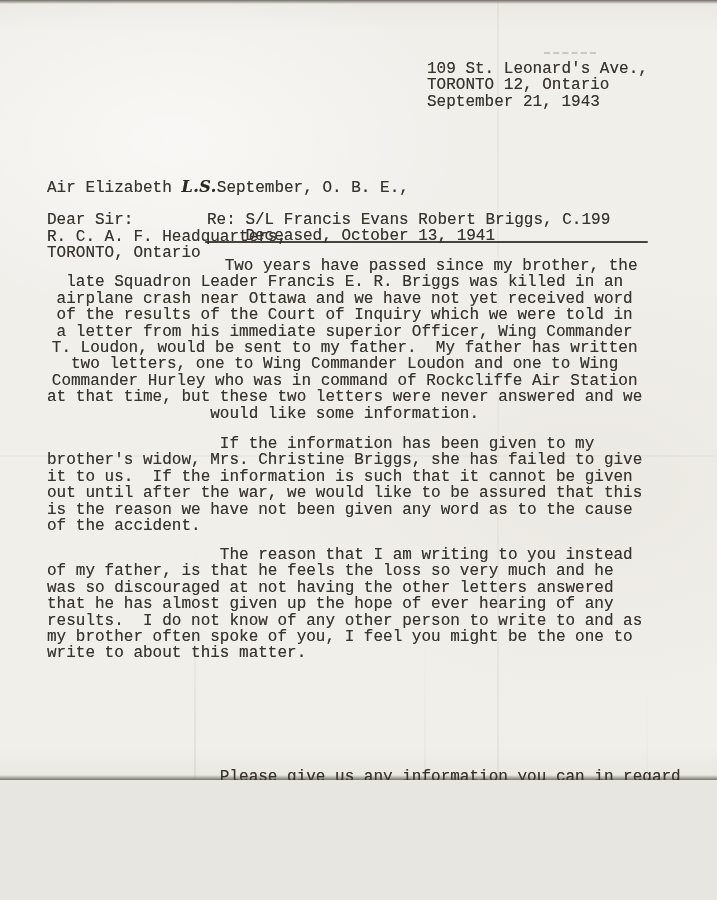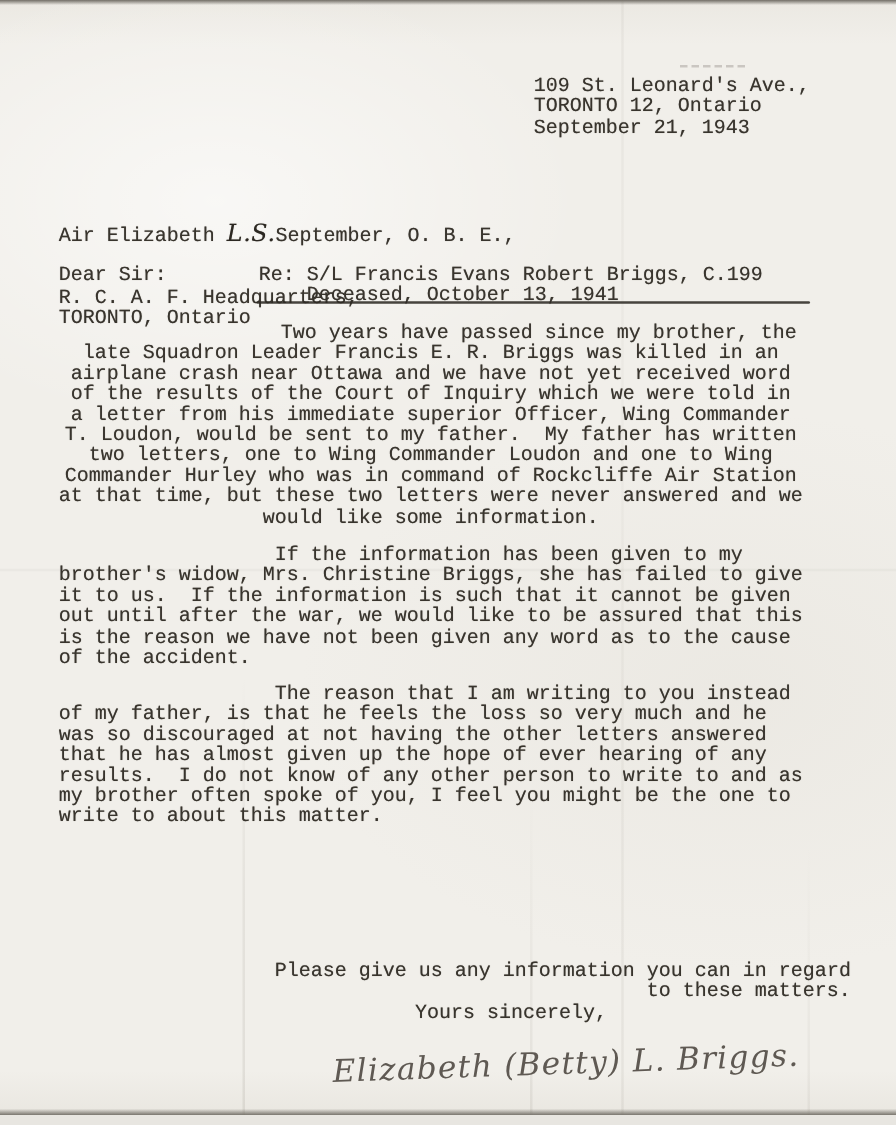--- a/index.html
+++ b/index.html
@@ -4,21 +4,21 @@
 <style>
   html, body { margin: 0; padding: 0; }
   body {
     width: 717px; height: 900px;
     font-family: "Liberation Mono", monospace;
     background: #e8e6e1;
     overflow: hidden;
   }
   .paper {
     position: absolute; left: 0; top: 0;
-    width: 717px; height: 892px;
+    width: 717px; height: 780px;
     background-color: #f1efea;
     background-image:
       radial-gradient(ellipse 420px 260px at 24% 18%, rgba(255,255,255,0.55), rgba(255,255,255,0) 70%),
       radial-gradient(ellipse 500px 320px at 82% 62%, rgba(210,205,194,0.18), rgba(210,205,194,0) 70%),
       linear-gradient(to bottom, rgba(216,212,202,0.25) 0%, rgba(216,212,202,0) 4%, rgba(216,212,202,0) 96%, rgba(216,212,202,0.3) 100%);
     overflow: hidden;
   }
   .edge { position: absolute; left: 0; width: 717px; }
   .edge.top { top: 0; height: 4px;
     background: linear-gradient(to bottom, rgba(84,80,72,0.8), rgba(84,80,72,0)); }
@@ -29,22 +29,22 @@
   .typed {
     position: absolute;
     white-space: pre;
     font: 16px/16.4px "Liberation Mono", monospace;
     color: #38342d;
     text-shadow: 0 0 0.6px rgba(56,52,45,0.6);
   }
   .handwritten-initials {
     font-family: "DejaVu Serif", serif;
     font-style: italic;
-    font-weight: normal;
-    font-size: 19px;
+    font-weight: bold;
+    font-size: 16px;
     letter-spacing: 0.5px;
     color: #2c2822;
   }
   .subject-underline {
     position: absolute; left: 205px; top: 241px;
     width: 443px; height: 2px;
     background: rgba(47,43,37,0.88);
     border-radius: 1px;
   }
   .signature {

